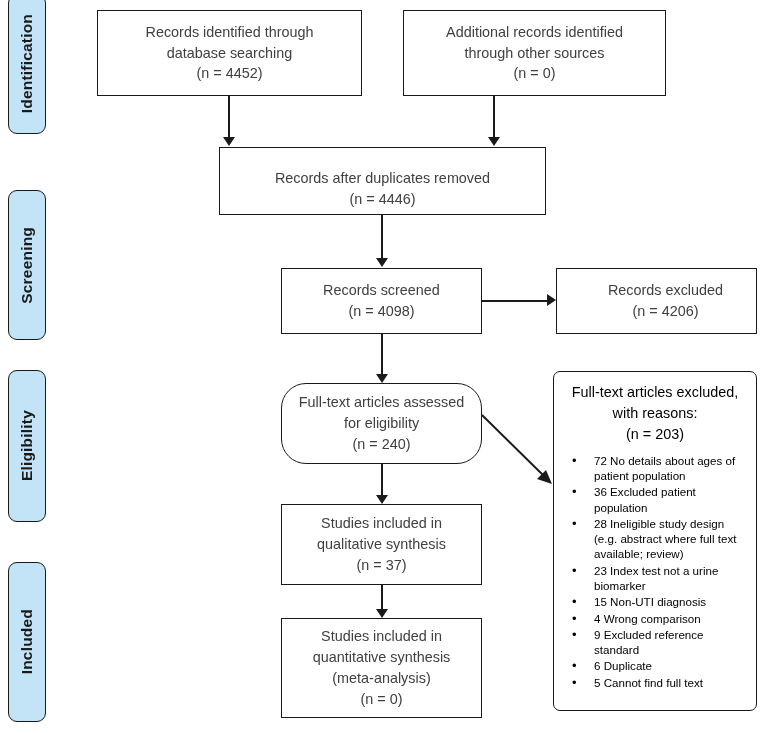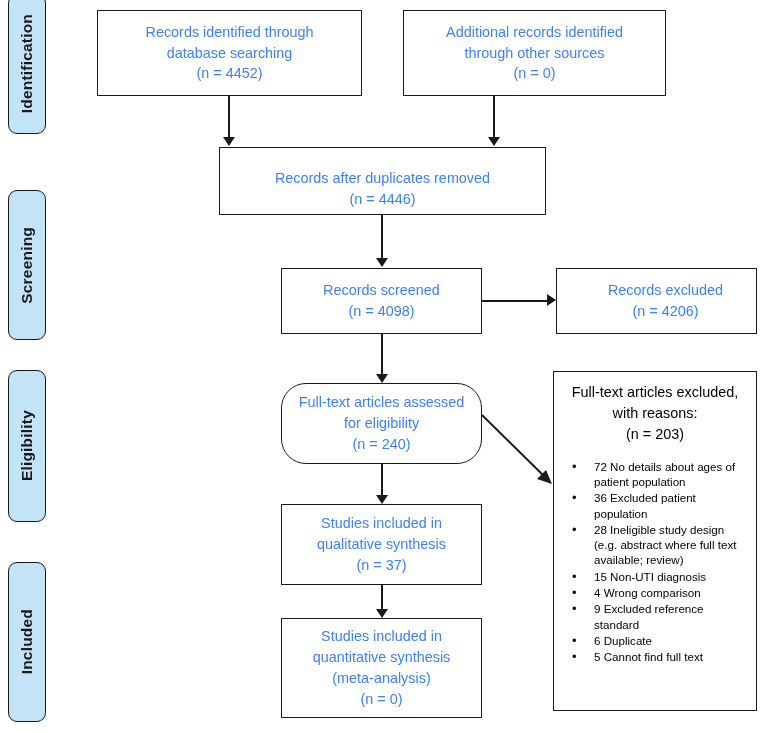--- a/index.html
+++ b/index.html
@@ -49,21 +49,21 @@
     box-sizing: border-box;
     background: #ffffff;
     border: 1.7px solid #1a1a1a;
     display: flex;
     flex-direction: column;
     align-items: center;
     justify-content: center;
     text-align: center;
     font-size: 14.4px;
     line-height: 1.45;
-    color: #3b82f6;
+    color: #404040;
     padding: 4px 6px;
   }
   .flow-box .line {
     display: block;
     white-space: nowrap;
   }
 
   
   .reasons-box {
     position: absolute;
@@ -76,21 +76,21 @@
     color: #000000;
     display: flex;
     flex-direction: column;
   }
   .reasons-box .head {
     text-align: center;
     display: block;
   }
   .reasons-list {
     list-style: none;
-    margin: 14px 0 0 0;
+    margin: 8px 0 0 0;
     padding: 0 0 0 6px;
     font-size: 11.6px;
     line-height: 1.32;
   }
   .reasons-list li {
     position: relative;
     padding-left: 26px;
     margin-bottom: 1px;
   }
   .reasons-list li::before {
@@ -199,28 +199,29 @@
     <span class="line">for eligibility</span>
     <span class="line">(n = 240)</span>
   </div>
 
   <svg class="diag-arrow" style="left:482px; top:415px;" width="76" height="75" viewBox="0 0 76 75">
     <line x1="0" y1="0" x2="63" y2="62" stroke="#1a1a1a" stroke-width="2"></line>
     <polygon points="63,62 52,57 58,51" fill="#1a1a1a" transform="translate(6,6) rotate(0)"></polygon>
     <polygon points="70,69 55,64 64,55" fill="#1a1a1a"></polygon>
   </svg>
 
-  <div class="reasons-box" style="left:553px; top:371px; width:204px; height:340px;">
+  <div class="reasons-box" style="left:553px; top:371px; width:204px; height:340px;border-radius:7px;">
     <span class="head">Full-text articles excluded,</span>
     <span class="head">with reasons:</span>
     <span class="head">(n = 203)</span>
     <ul class="reasons-list">
       <li>72 No details about ages of patient population</li>
       <li>36 Excluded patient population</li>
       <li>28 Ineligible study design (e.g. abstract where full text available; review)</li>
+      <li>23 Index test not a urine biomarker</li>
       <li>15 Non-UTI diagnosis</li>
       <li>4 Wrong comparison</li>
       <li>9 Excluded reference standard</li>
       <li>6 Duplicate</li>
       <li>5 Cannot find full text</li>
     </ul>
   </div>
 
   <div class="vline" style="left:381px; top:464px; height:33px;"></div>
   <div class="arrow-down" style="left:376px; top:495px;"></div>

